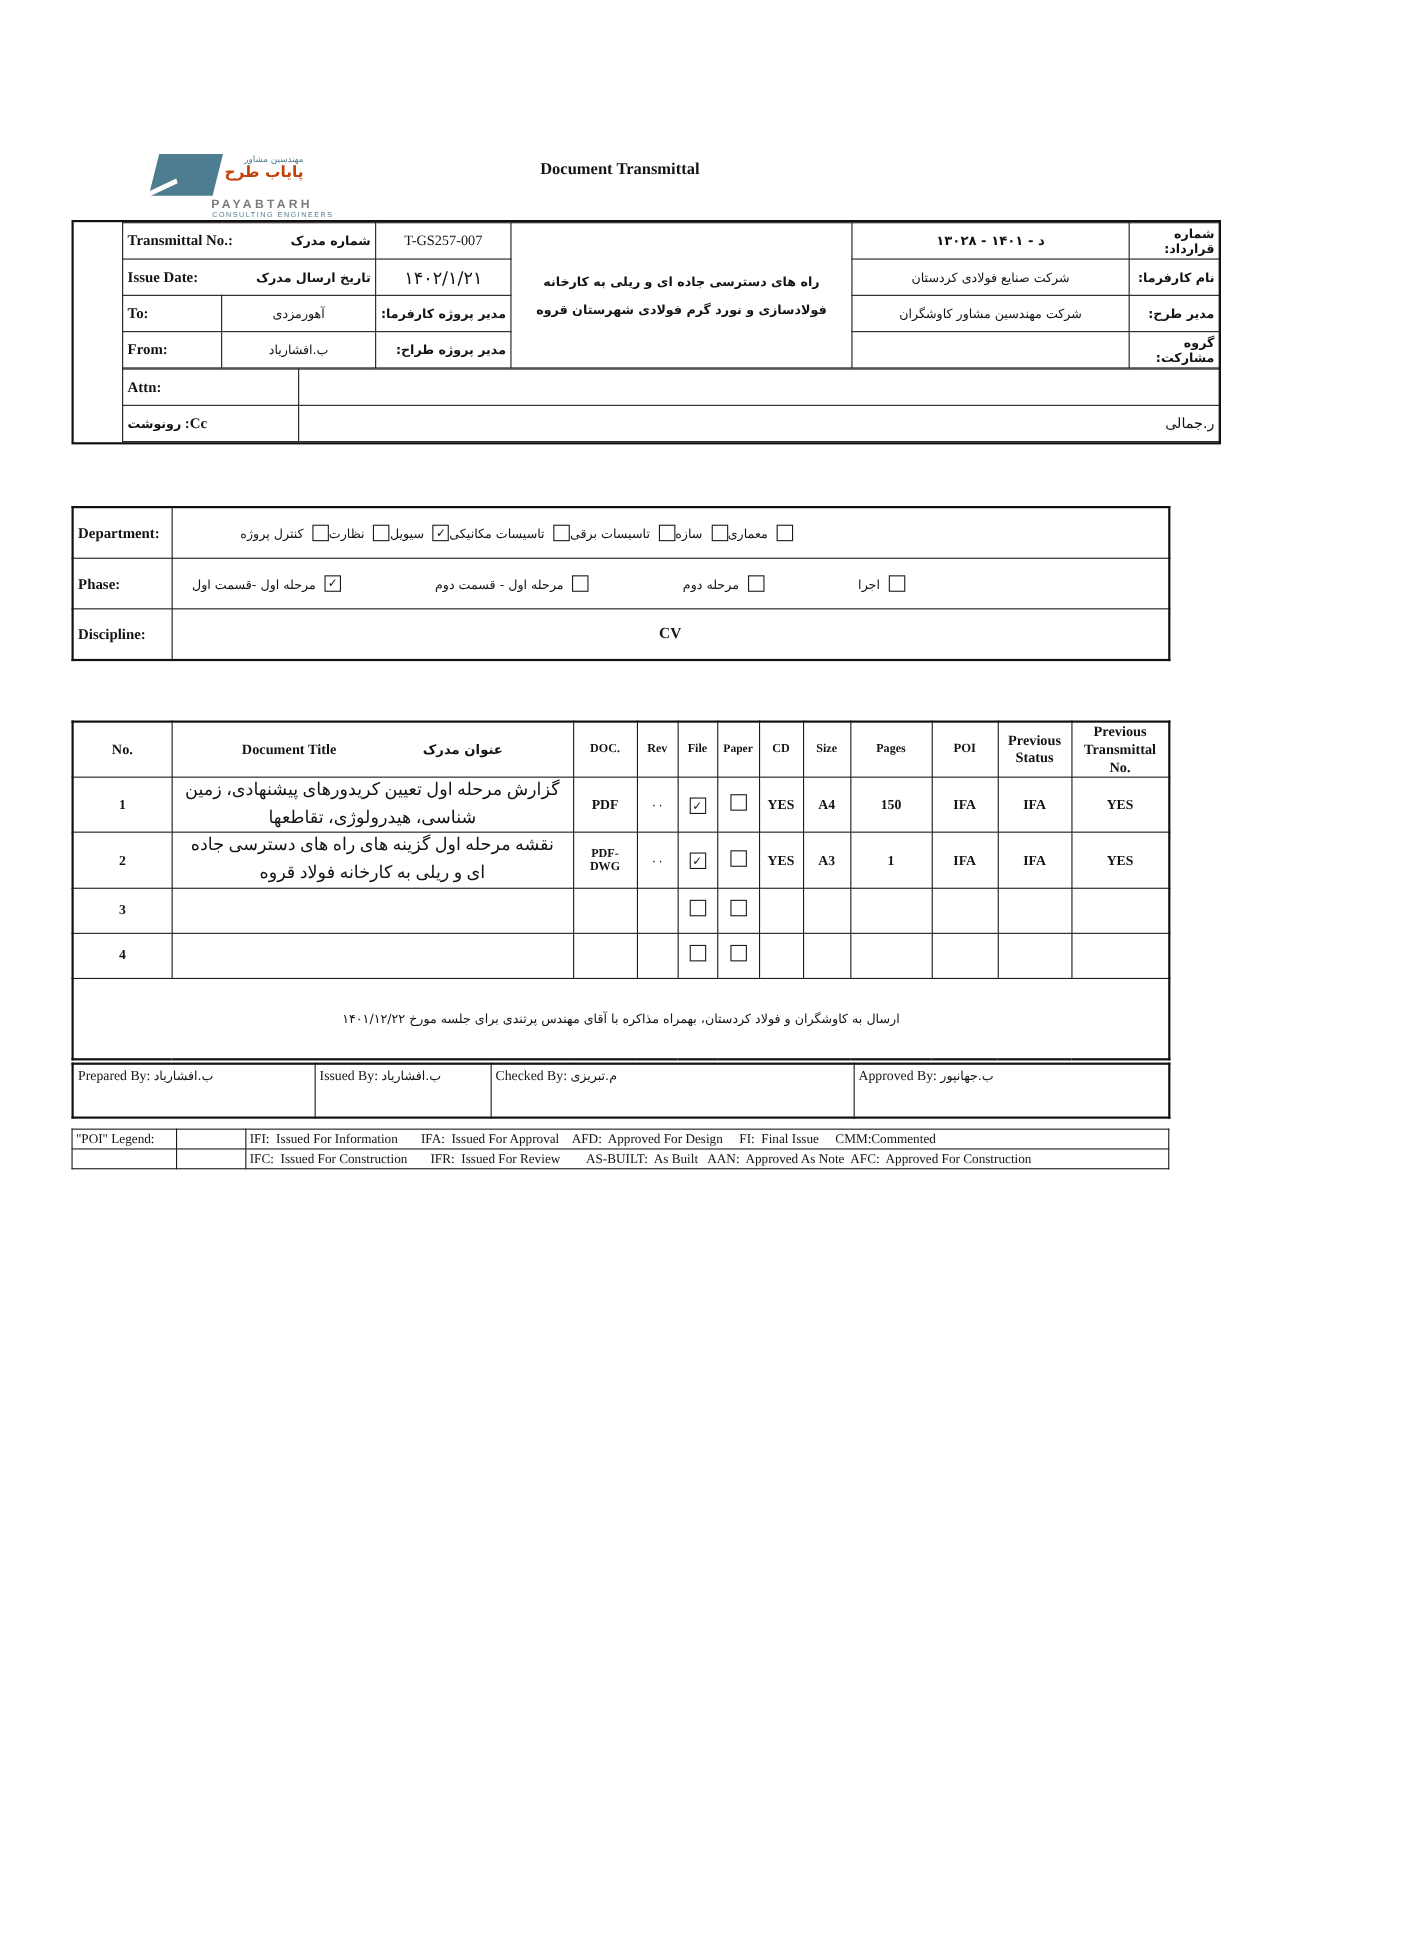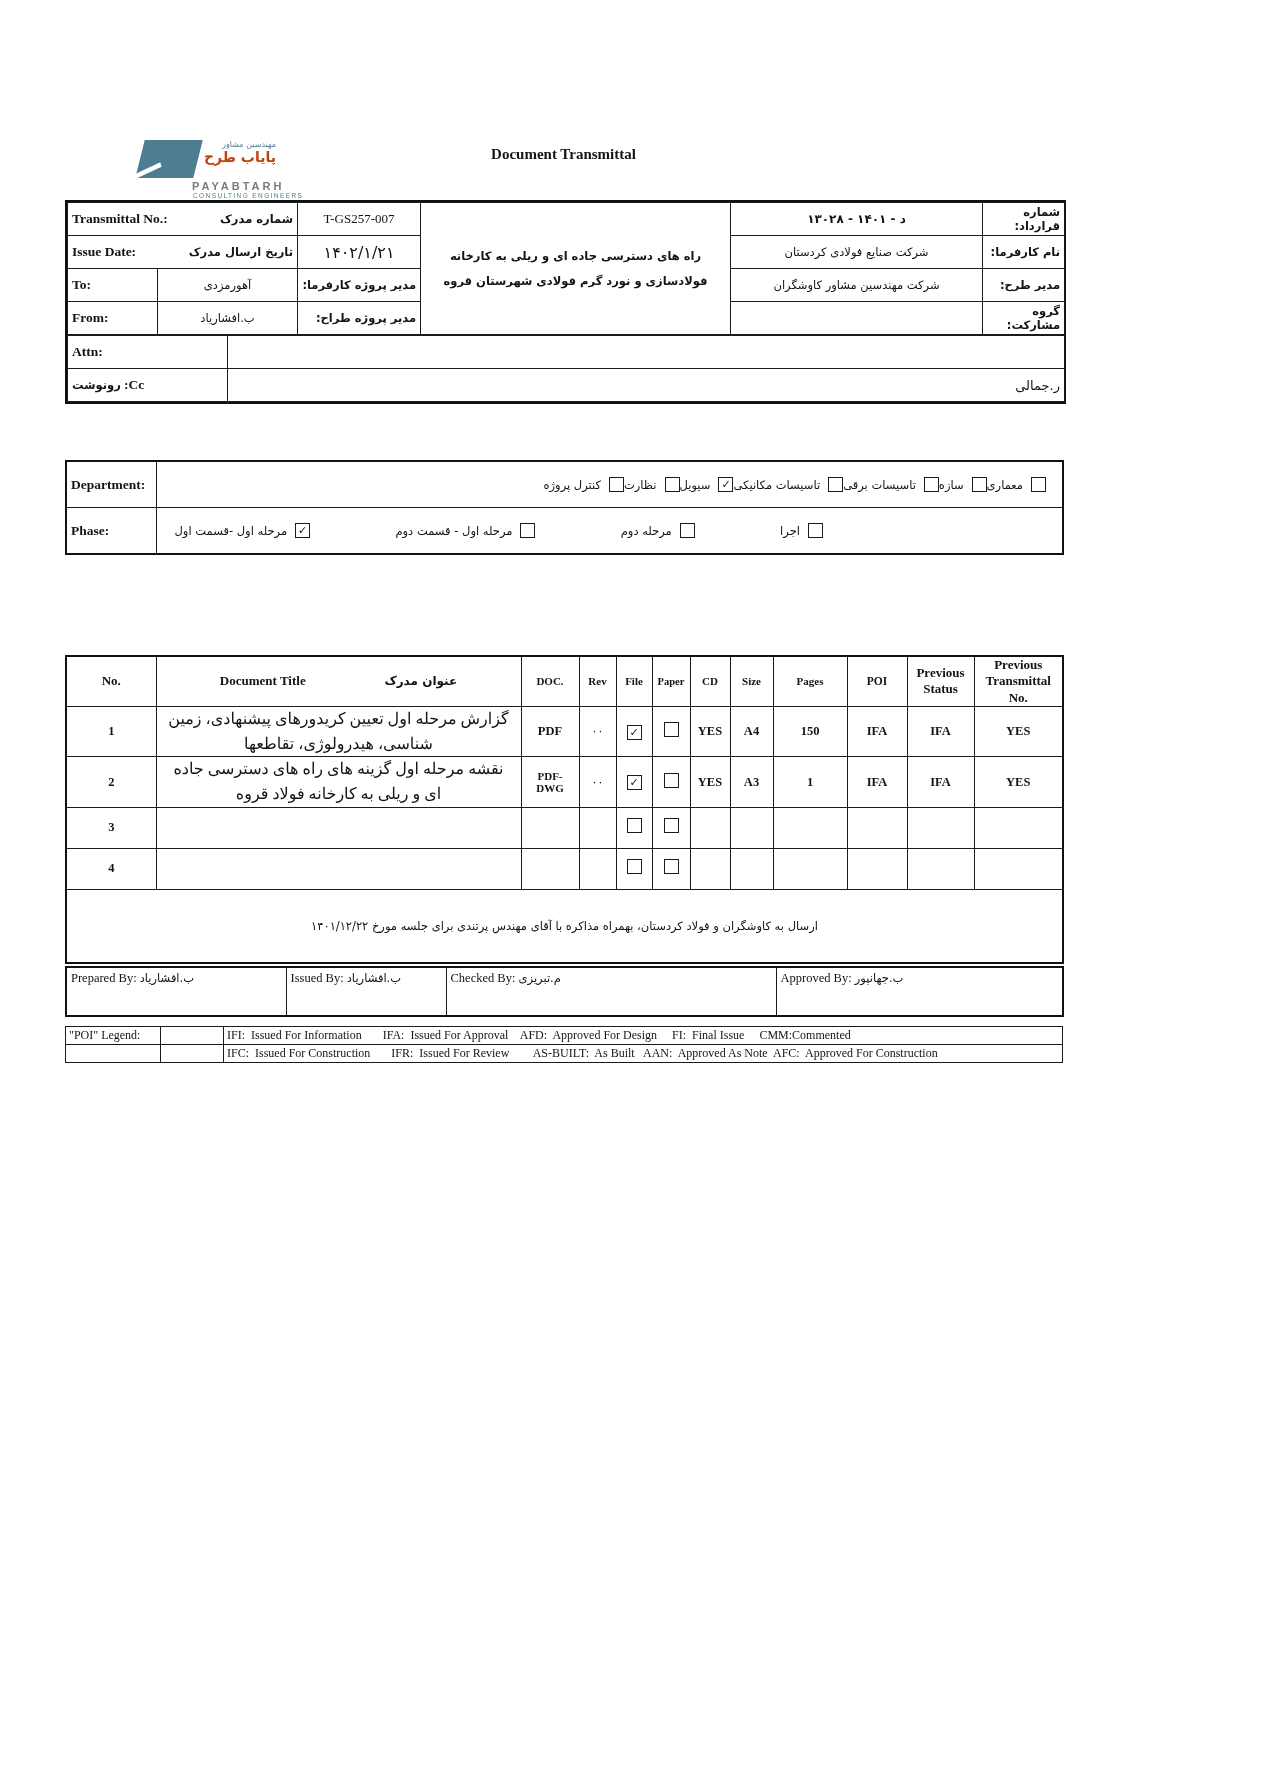--- a/index.html
+++ b/index.html
@@ -23,41 +23,41 @@
   
   .doc-title{position:absolute;left:65px;top:146px;width:997px;text-align:center;
              font-size:15px;font-weight:bold;}
 
   
   table{border-collapse:collapse;table-layout:fixed;width:997px;}
   td{border:1px solid #1b1b1b;padding:0 4px;overflow:hidden;vertical-align:middle;font-size:13px;}
   .outer{border:2px solid #111;}
 
   
-  .t1-wrap{position:absolute;left:65px;top:200px;width:997px;border:2px solid #111;}
+  .t1-wrap{position:absolute;left:65px;top:200px;width:997px;border:2px solid #111;padding-left:44px;}
   .t1 td{height:32px;}
   .lblflex{display:flex;justify-content:space-between;align-items:center;}
   .en-lbl{font-weight:bold;font-size:13.5px;}
   .fa-lbl{font-size:11.5px;font-weight:bold;text-align:center;}
   .cell-center{text-align:center;}
   .proj{font-size:11.5px;font-weight:bold;text-align:center;line-height:2.1;padding:0 10px;}
   .r-lbl{text-align:right;font-size:11.5px;font-weight:bold;padding-right:4px;}
   .fa-val{font-size:11.5px;text-align:center;}
 
   
   .t2{position:absolute;left:65px;top:460px;}
   .t2 td{height:45px;}
   .row-lbl{font-weight:bold;font-size:13.5px;padding-left:4px;}
   .cbrow{display:flex;align-items:center;}
   .cb-item{display:flex;align-items:center;gap:8px;}
   .cb-lbl{font-size:11.5px;}
   .cb{width:13px;height:13px;border:1.5px solid #1b1b1b;display:inline-flex;align-items:center;
       justify-content:center;font-size:11px;line-height:1;background:#fff;flex:none;
       font-family:"DejaVu Sans",sans-serif;}
-  .dept-row{justify-content:flex-end;padding:0 12px 0 58px;}
+  .dept-row{justify-content:flex-start;padding:0 12px 0 58px;}
   .phase-row{justify-content:space-between;padding:0 235px 0 14px;}
   .cv-val{text-align:center;font-size:14px;font-weight:bold;}
 
   
   .t3-wrap{position:absolute;left:65px;top:655px;width:997px;}
   .t3 td{text-align:center;}
   .t3 .hdr td{height:44px;font-weight:bold;font-size:13px;}
   .hdr-small{font-size:10.5px;line-height:1.25;}
   .title-hdr{display:flex;justify-content:space-around;align-items:center;padding:0 20px;}
   .t3 .drow td{height:40px;}
@@ -219,20 +219,24 @@
           <span class="cb-item">
             <span class="cb-lbl fa">مرحله دوم</span>
             <span class="cb"></span>
           </span>
           <span class="cb-item">
             <span class="cb-lbl fa">اجرا</span>
             <span class="cb"></span>
           </span>
         </div>
       </td>
+    </tr>
+    <tr>
+      <td class="row-lbl" style="height:41px">Discipline:</td>
+      <td class="cv-val">CV</td>
     </tr>
   </tbody>
     </table>
 
   <div class="t3-wrap">
     <table class="t3 outer">
       <colgroup>
         <col style="width:90px">
           <col style="width:365px">
           <col style="width:58px">

